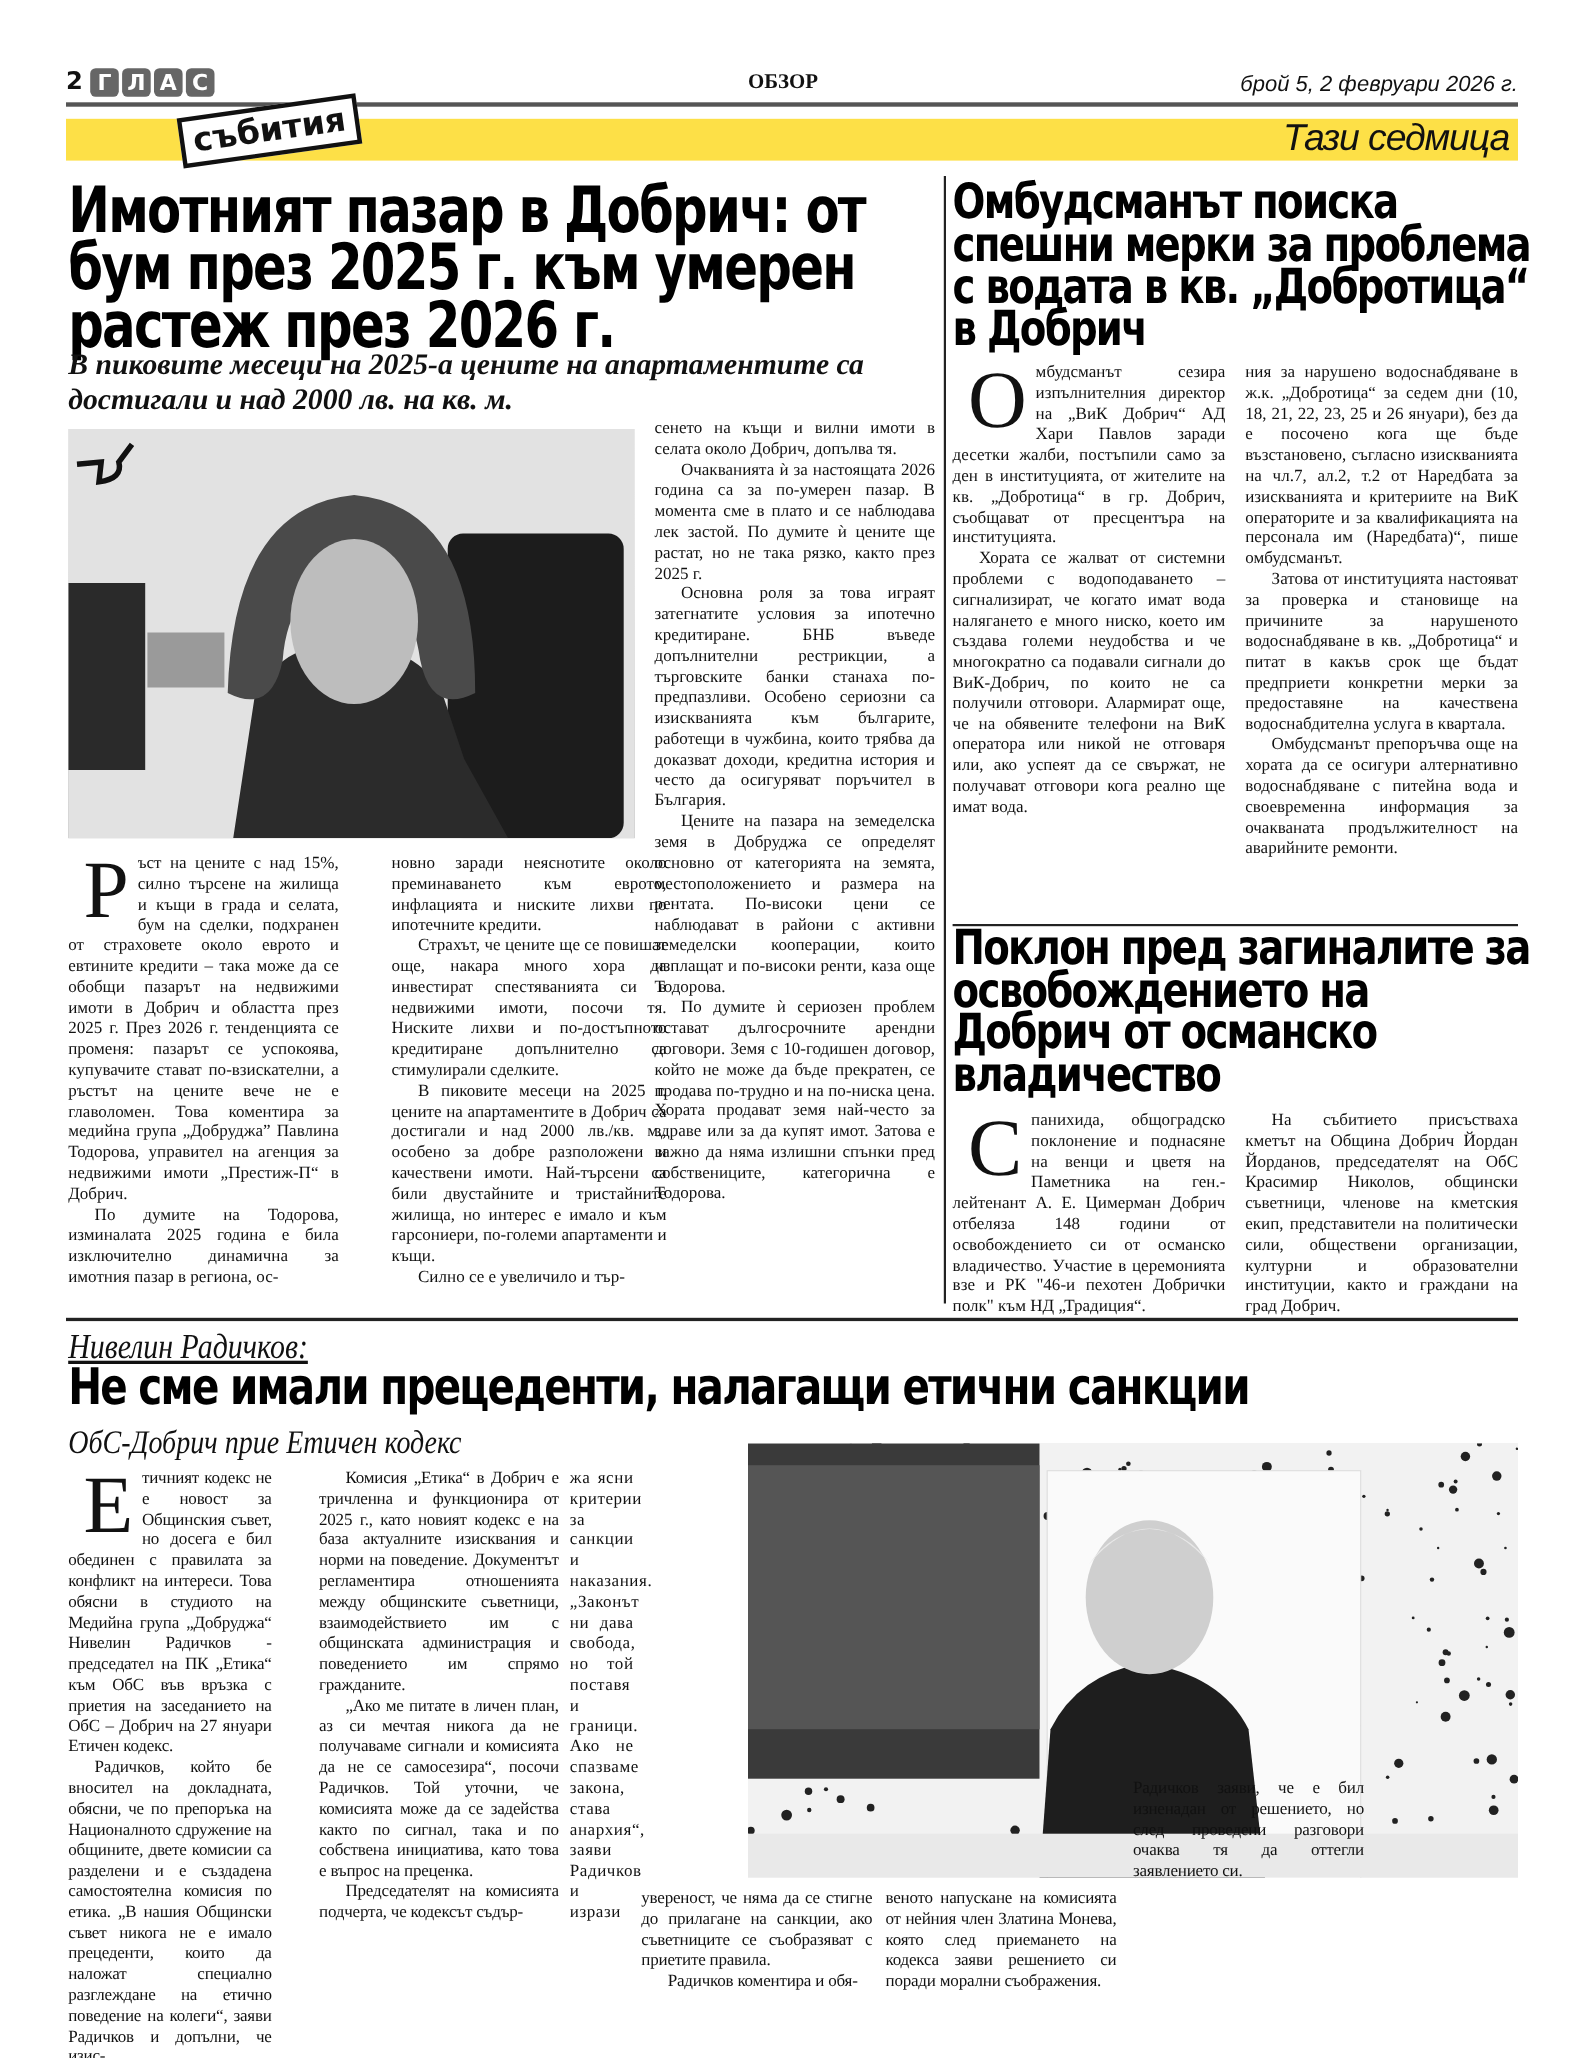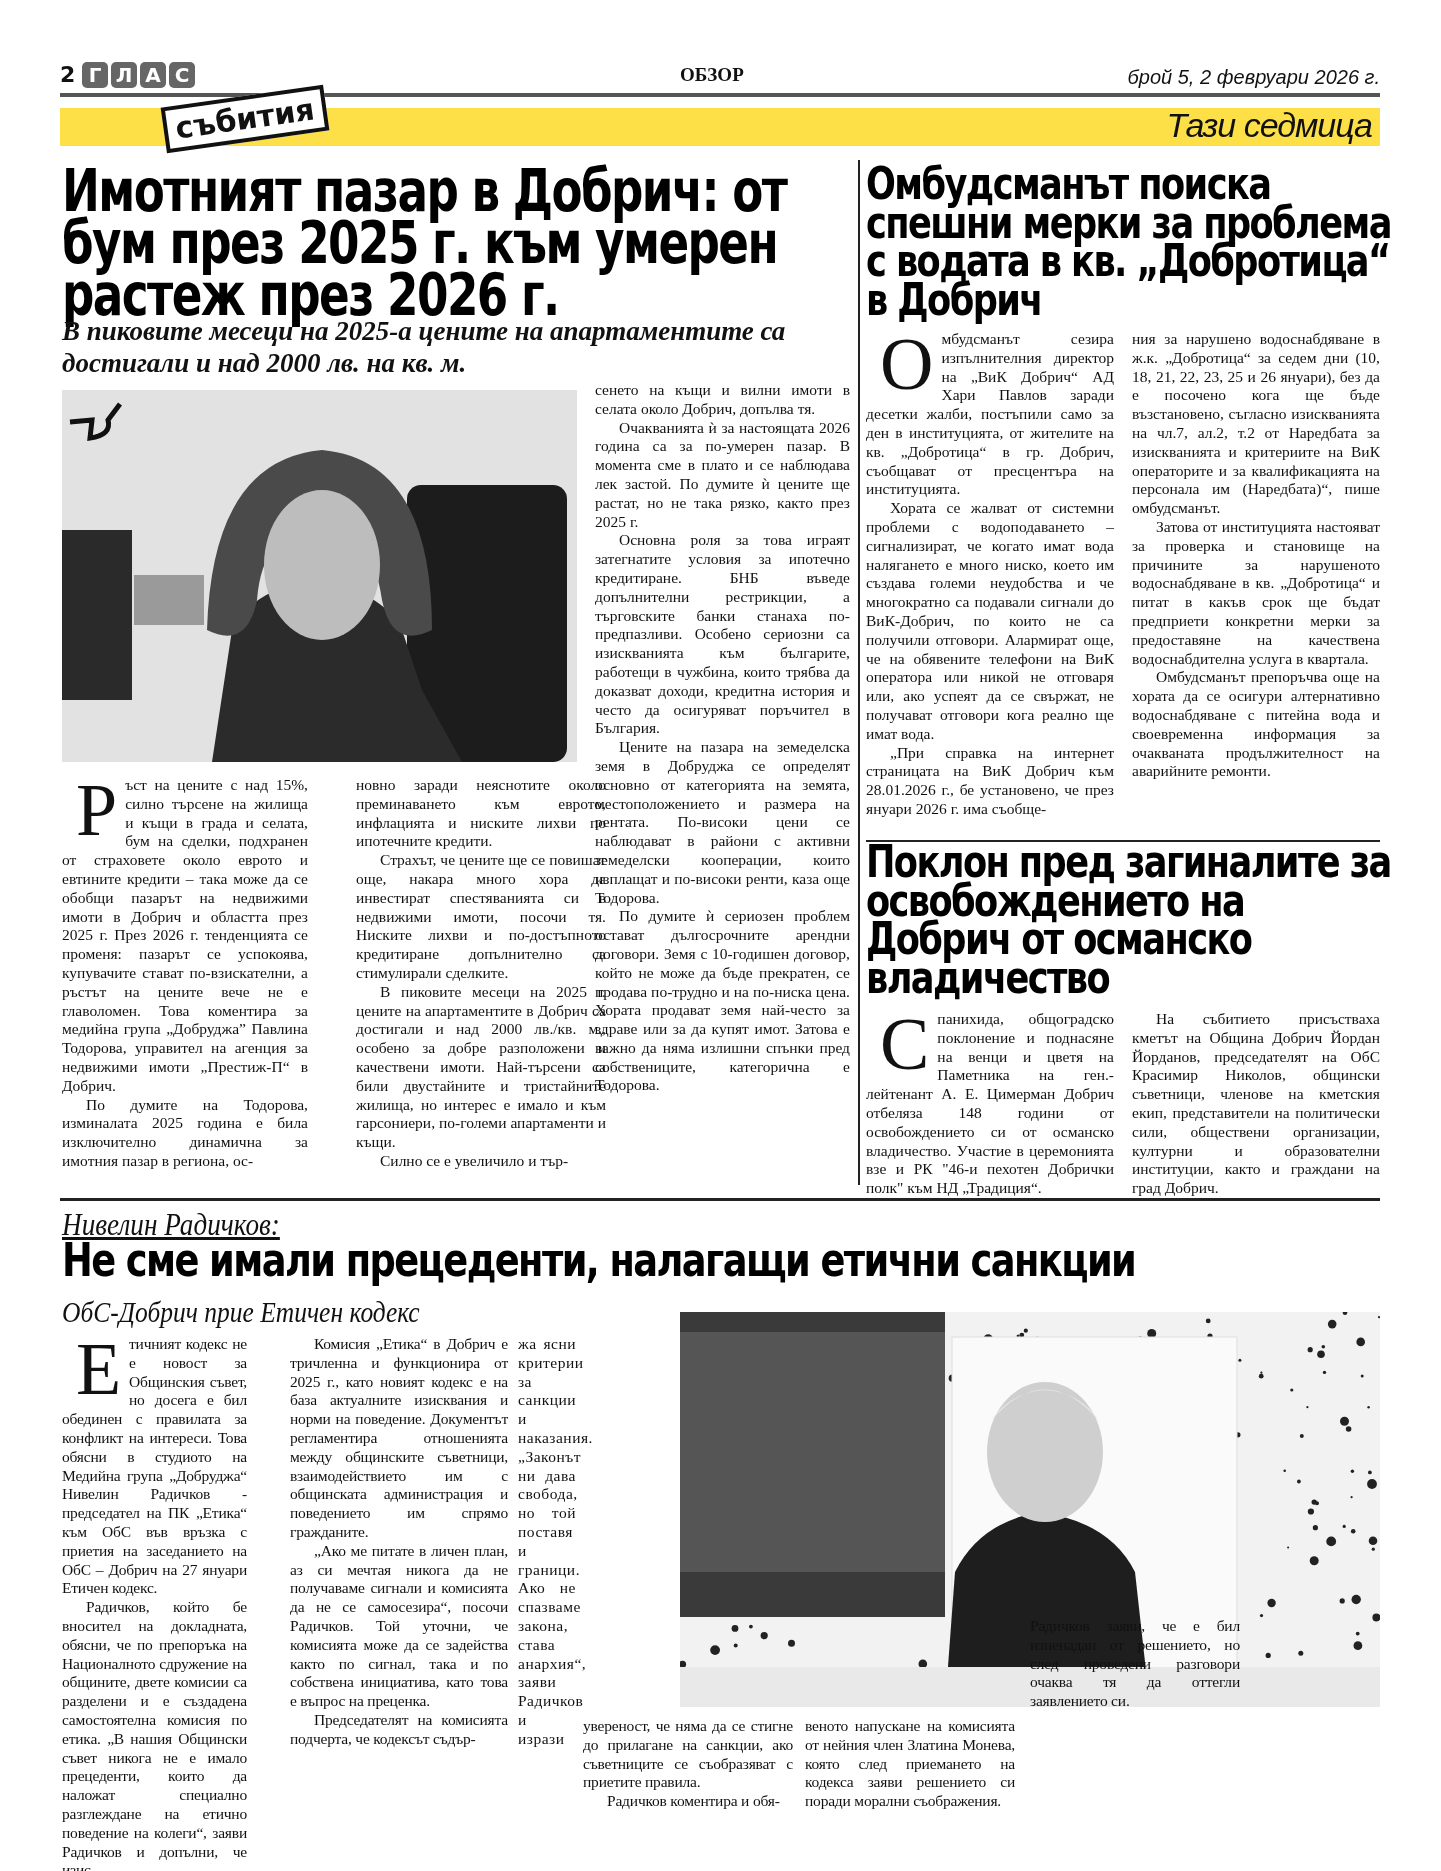--- a/index.html
+++ b/index.html
@@ -99,21 +99,20 @@
   <p>Цените на пазара на земеделска земя в Добруджа се определят основно от категорията на земята, местоположението и размера на рентата. По-високи цени се наблюдават в райони с активни земеделски кооперации, които изплащат и по-високи ренти, каза още Тодорова.</p>
   <p>По думите ѝ сериозен проблем остават дългосрочните арендни договори. Земя с 10-годишен договор, който не може да бъде прекратен, се продава по-трудно и на по-ниска цена. Хората продават земя най-често за здраве или за да купят имот. Затова е важно да няма излишни спънки пред собствениците, категорична е Тодорова.</p>
 </div>
 
 <div class="vline" style="left:858px; top:160px; height:1025px;"></div>
 
 <h2 class="hl hl2">Омбудсманът поиска спешни мерки за проблема с водата в кв. „Добротица“ в Добрич</h2>
 <div class="col" style="left:866px; top:330px; width:248px;">
   <p class="first"><span class="drop">О</span><span>мбудсманът сезира изпълнителния директор на „ВиК Добрич“ АД Хари Павлов заради десетки жалби, постъпили само за ден в институцията, от жителите на кв. „Добротица“ в гр. Добрич, съобщават от пресцентъра на институцията.</span></p>
   <p>Хората се жалват от системни проблеми с водоподаването – сигнализират, че когато имат вода налягането е много ниско, което им създава големи неудобства и че многократно са подавали сигнали до ВиК-Добрич, по които не са получили отговори. Алармират още, че на обявените телефони на ВиК оператора или никой не отговаря или, ако успеят да се свържат, не получават отговори кога реално ще имат вода.</p>
-  <p>„При справка на интернет страницата на ВиК Добрич към 28.01.2026 г., бе установено, че през януари 2026 г. има съобще-</p>
 </div>
 <div class="col" style="left:1132px; top:330px; width:248px;">
   <p class="first">ния за нарушено водоснабдяване в ж.к. „Добротица“ за седем дни (10, 18, 21, 22, 23, 25 и 26 януари), без да е посочено кога ще бъде възстановено, съгласно изискванията на чл.7, ал.2, т.2 от Наредбата за изискванията и критериите на ВиК операторите и за квалификацията на персонала им (Наредбата)“, пише омбудсманът.</p>
   <p>Затова от институцията настояват за проверка и становище на причините за нарушеното водоснабдяване в кв. „Добротица“ и питат в какъв срок ще бъдат предприети конкретни мерки за предоставяне на качествена водоснабдителна услуга в квартала.</p>
   <p>Омбудсманът препоръчва още на хората да се осигури алтернативно водоснабдяване с питейна вода и своевременна информация за очакваната продължителност на аварийните ремонти.</p>
 </div>
 
 <div class="hline" style="left:866px; top:840px; width:514px;"></div>
 
 <h2 class="hl hl3">Поклон пред загиналите за освобождението на Добрич от османско владичество</h2>

